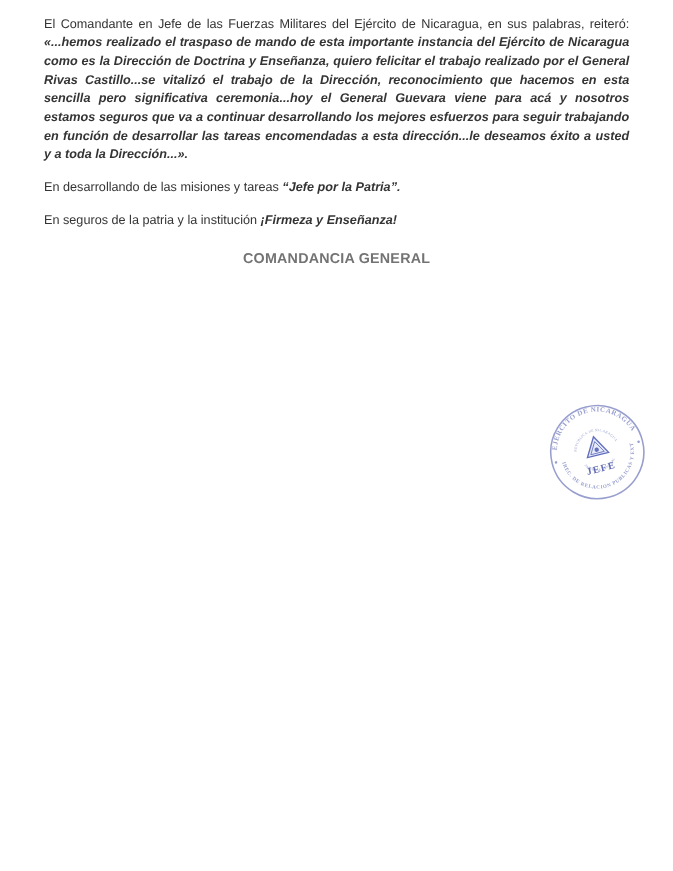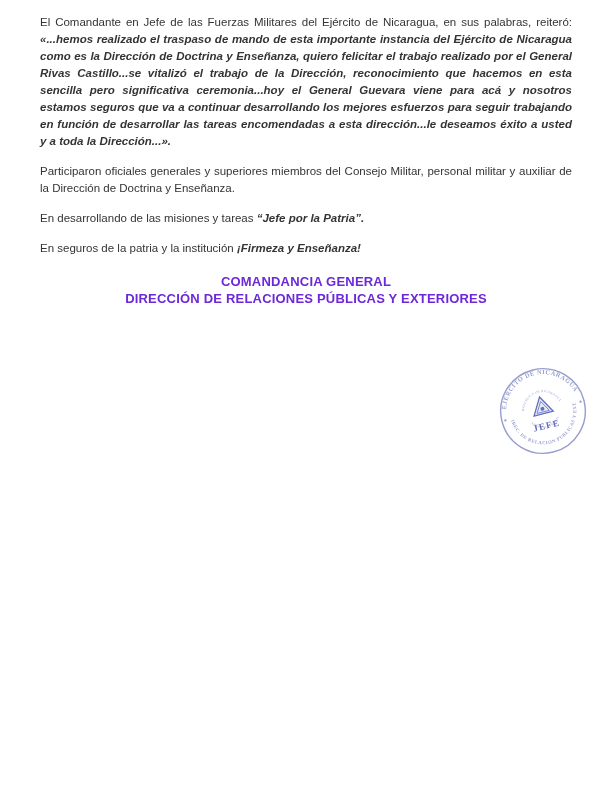--- a/index.html
+++ b/index.html
@@ -28,21 +28,21 @@
     font-style: italic;
   }
   .heading-block {
     margin-top: 16px;
     text-align: center;
   }
   .heading-line {
     font-size: 13px;
     font-weight: bold;
     line-height: 17px;
-    color: #6d28d9;
+    color: #737373;
     letter-spacing: 0.2px;
   }
   .seal-wrap {
     position: absolute;
     left: 498px;
     top: 366px;
     width: 90px;
     height: 90px;
     opacity: 0.88;
   }
@@ -66,30 +66,28 @@
   }
 </style>
 </head>
 <body>
 
 <div class="page">
   <div class="content">
 
     <p class="body-par"><span>El Comandante en Jefe de las Fuerzas Militares del Ejército de Nicaragua, en sus palabras, reiteró: </span><span class="bi">«...hemos realizado el traspaso de mando de esta importante instancia del Ejército de Nicaragua como es la Dirección de Doctrina y Enseñanza, quiero felicitar el trabajo realizado por el General Rivas Castillo...se vitalizó el trabajo de la Dirección, reconocimiento que hacemos en esta sencilla pero significativa ceremonia...hoy el General Guevara viene para acá y nosotros estamos seguros que va a continuar desarrollando los mejores esfuerzos para seguir trabajando en función de desarrollar las tareas encomendadas a esta dirección...le deseamos éxito a usted y a toda la Dirección...».</span></p>
 
-    <p class="body-par">Participaron oficiales generales y superiores miembros del Consejo Militar, personal militar y auxiliar de la Dirección de Doctrina y Enseñanza.</p>
 
     <p class="body-par"><span>En desarrollando de las misiones y tareas </span><span class="bi">“Jefe por la Patria”.</span></p>
 
     <p class="body-par"><span>En seguros de la patria y la institución </span><span class="bi">¡Firmeza y Enseñanza!</span></p>
 
 
     <div class="heading-block">
       <div class="heading-line">COMANDANCIA GENERAL</div>
-      <div class="heading-line">DIRECCIÓN DE RELACIONES PÚBLICAS Y EXTERIORES</div>
     </div>
 
   </div>
 
   <div class="seal-wrap">
     <svg class="seal-svg" viewBox="0 0 100 100">
       <defs>
         <path id="arc-outer-top" d="M 9,50 A 41,41 0 0 1 91,50" fill="none"></path>
         <path id="arc-outer-bottom" d="M 13,50 A 37,37 0 0 0 87,50" fill="none"></path>
         <path id="arc-inner-top" d="M 29,50 A 21,21 0 0 1 71,50" fill="none"></path>

